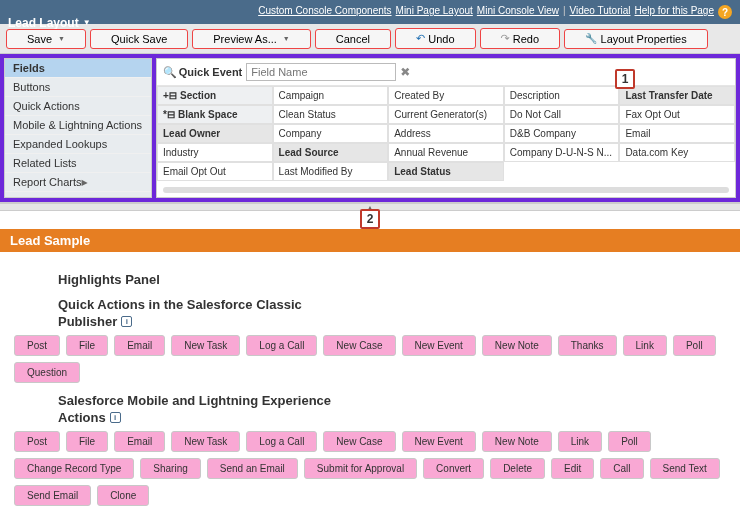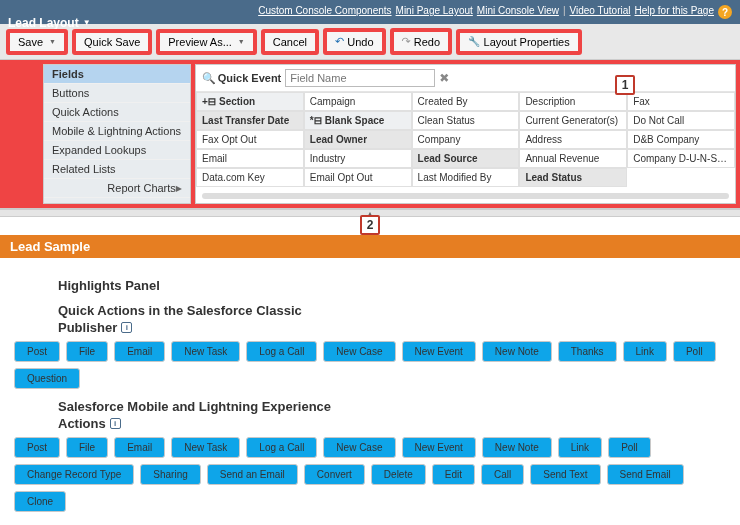--- a/index.html
+++ b/index.html
@@ -4,30 +4,30 @@
 <style>
 * { box-sizing: border-box; margin: 0; padding: 0; }
 body { font-family: Arial, Helvetica, sans-serif; font-size: 11px; color: #333; background: #fff; width: 740px; }
 .header-bar { background: #4a6b8a; color: #fff; height: 24px; display: flex; align-items: center; justify-content: space-between; padding: 0 8px; }
 .header-title { font-weight: bold; font-size: 12px; display: flex; align-items: center; gap: 4px; margin-top: 21px; }
 .header-links { font-size: 10px; display: flex; align-items: flex-start; gap: 4px; }
 .header-links a { color: #fff; text-decoration: underline; cursor: pointer; }
 .header-links .sep { color: #ccc; }
 .help-icon { display:inline-flex; width:14px; height:14px; border-radius:50%; background:#f5a623; color:#fff; align-items:center; justify-content:center; font-size:10px; font-weight:bold; }
 .toolbar { background: #e8e8e8; border-bottom: 1px solid #ccc; padding: 4px 6px; display: flex; gap: 4px; align-items: center; }
-.btn { background: #f6f6f6; border: 4px solid #ef4444; border-radius: 3px; padding: 3px 8px; font-size: 11px; cursor: pointer; display:inline-flex; align-items:center; gap:3px;}
+.btn { background: #f6f6f6; border: 1px solid #ef4444; border-radius: 3px; padding: 3px 20px; font-size: 11px; cursor: pointer; display:inline-flex; align-items:center; gap:3px;}
 .btn-dd::after { content:"▼"; font-size:7px; margin-left:3px; color:#666;}
 .undo-icon,.redo-icon{ font-size:11px; color:#1f6fb2;}
 .redo-icon{ color:#999;}
 .wrench-icon{ color:#666; font-size:10px;}
-.palette-area { display:flex; background:#ef4444; border-bottom:1px solid #ccc; position:relative;padding-left:39px;}
+.palette-area { display:flex; background:#6d28d9; border-bottom:1px solid #ccc; position:relative;}
 .sidebar { width:148px; background:#e8ecef; border:1px solid #ccc; margin:4px; }
 .sidebar-item{ padding:3px 8px; cursor:pointer; border-bottom:1px solid #f0f0f0;}
 .sidebar-item.selected{ background:#b5d4ef; font-weight:bold;}
-.sidebar-item.arrow{ display:flex; justify-content:flex-end; align-items:center;}
+.sidebar-item.arrow{ display:flex; justify-content:flex-start; align-items:center;}
 .palette-main{ flex:1; margin:4px 4px 4px 0; border:1px solid #ccc; background:#fff; position:relative;}
 .quickfind-row{ padding:4px 6px; display:flex; align-items:center; gap:4px; border-bottom:1px solid #e5e5e5;}
 .qf-label{ font-weight:bold; font-size:11px; display:flex; align-items:center; gap:2px;}
 .qf-input{ border:1px solid #bbb; padding:2px 4px; font-size:11px; width:150px; color:#888;}
 .qf-clear{ color:#888; cursor:pointer; font-size:12px;}
 .field-grid{ display:grid; grid-template-columns: repeat(5, 1fr); }
 .field-cell{ border:1px solid #e0e0e0; padding:3px 5px; font-size:10px; background:#fff; white-space:nowrap; overflow:hidden; text-overflow:ellipsis; cursor:grab;}
 .field-cell.special{ background:#eef0f2; font-weight:bold;}
 .field-cell.header-col{ background:#e6e6e6; font-weight:bold;}
 .marker{ position:absolute; border:2px solid #c0392b; background:#fff; width:20px; height:20px; display:flex; align-items:center; justify-content:center; font-weight:bold; font-size:12px; border-radius:2px;}
@@ -35,21 +35,21 @@
 .palette-scroll{ height:6px; background:#ddd; margin:6px 6px 4px; border-radius:3px;}
 .collapse-grip{ height:8px; background:#e5e5e5; border-top:1px solid #ccc; border-bottom:1px solid #ccc; text-align:center; font-size:7px; color:#666; cursor:pointer;}
 .section-spacer{ height:18px; position:relative;}
 .marker2{ position:absolute; left:50%; transform:translateX(-50%); top:-2px; border:2px solid #c0392b; background:#fff; width:20px; height:20px; display:flex; align-items:center; justify-content:center; font-weight:bold; font-size:12px; border-radius:2px;}
 .orange-bar{ background:#e67e22; color:#fff; font-weight:bold; padding:4px 10px; font-size:13px;}
 .layout-body{ padding:10px 14px;}
 .section-title{ font-size:13px; font-weight:bold; margin:10px 0 6px; display:flex; align-items:center; gap:4px;padding-left:44px;}
 .info-icon{ display:inline-flex; width:11px; height:11px; border:1px solid #4a6b8a; color:#4a6b8a; font-size:8px; align-items:center; justify-content:center; border-radius:2px; font-weight:bold;}
 .highlights-box{ border:1px solid #e6e0c8; background:#faf7ea; padding:8px 10px; color:#999; font-size:10px; margin-bottom:8px;}
 .pill-row{ display:flex; flex-wrap:wrap; gap:6px; margin:6px 0;}
-.pill{ border:1px solid #c8c8c8; border-radius:3px; padding:4px 12px; font-size:10px; background:#0ea5e9; cursor:grab;}
+.pill{ border:1px solid #c8c8c8; border-radius:3px; padding:4px 12px; font-size:10px; background:#f9a8d4; cursor:grab;}
 .magnify{ font-size:11px;}
 </style>
 </head>
 <body>
 
 <div class="header-bar">
   <div class="header-title">
     <span>Lead Layout</span>
     <span style="font-size:8px;">▼</span>
   </div>
@@ -103,21 +103,20 @@
           <span>Quick Event</span>
         </span>
       <input class="qf-input" placeholder="Field Name" style="">
       <span class="qf-clear">✖</span>
     </div>
     <div class="field-grid">
       <div class="field-cell special">+⊟ Section</div>
       <div class="field-cell">Campaign</div>
       <div class="field-cell">Created By</div>
       <div class="field-cell">Description</div>
-      <div class="field-cell">Fax</div>
       <div class="field-cell header-col">Last Transfer Date</div>
       <div class="field-cell special">*⊟ Blank Space</div>
       <div class="field-cell">Clean Status</div>
       <div class="field-cell">Current Generator(s)</div>
       <div class="field-cell">Do Not Call</div>
       <div class="field-cell">Fax Opt Out</div>
       <div class="field-cell header-col">Lead Owner</div>
       <div class="field-cell">Company</div>
       <div class="field-cell">Address</div>
       <div class="field-cell">D&amp;B Company</div>
@@ -182,20 +181,21 @@
       <div class="pill">New Task</div>
       <div class="pill">Log a Call</div>
       <div class="pill">New Case</div>
       <div class="pill">New Event</div>
       <div class="pill">New Note</div>
       <div class="pill">Link</div>
       <div class="pill">Poll</div>
       <div class="pill">Change Record Type</div>
       <div class="pill">Sharing</div>
       <div class="pill">Send an Email</div>
+      <div class="pill">Submit for Approval</div>
       <div class="pill">Convert</div>
       <div class="pill">Delete</div>
       <div class="pill">Edit</div>
       <div class="pill">Call</div>
       <div class="pill">Send Text</div>
       <div class="pill">Send Email</div>
       <div class="pill">Clone</div>
     </div>
 
 </div>

